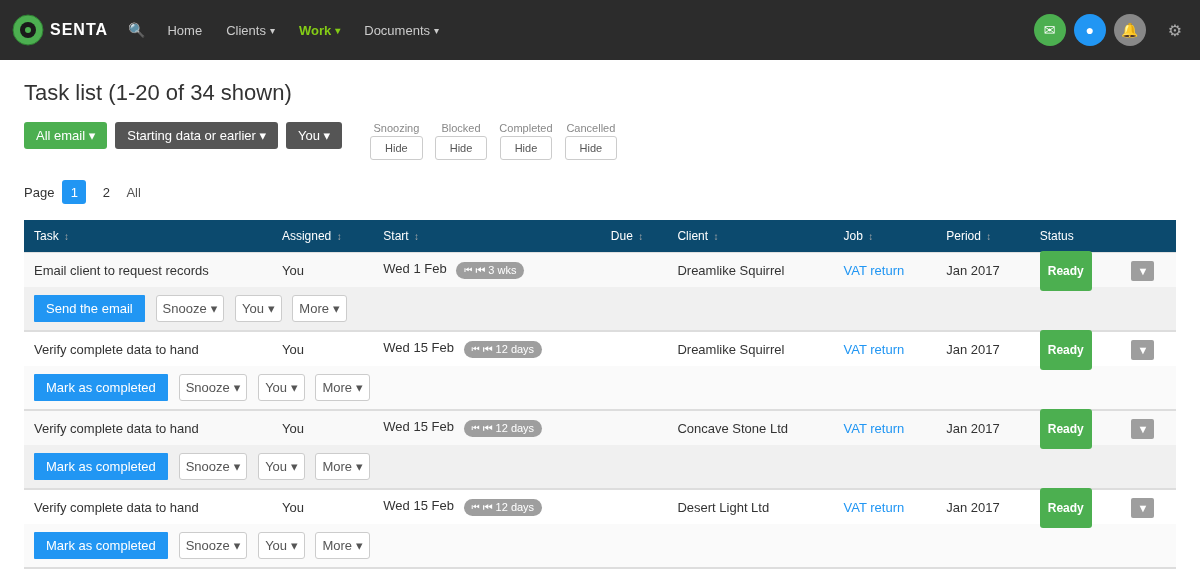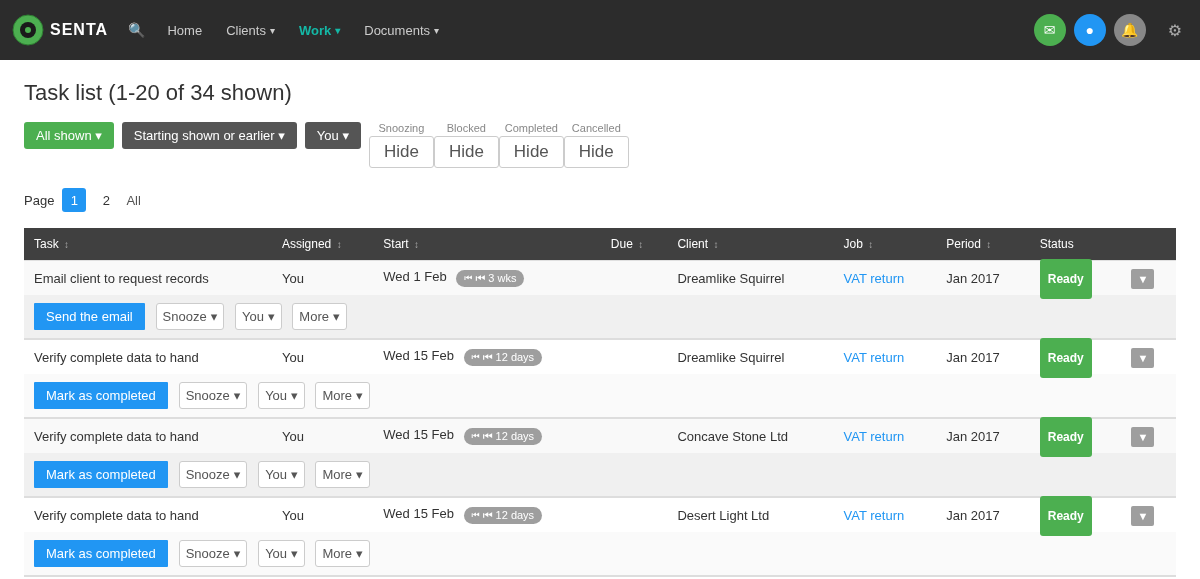--- a/index.html
+++ b/index.html
@@ -20,21 +20,21 @@
     }
     .logo-icon {
       width: 32px; height: 32px;
     }
     .logo-text { color: #fff; font-size: 16px; font-weight: bold; letter-spacing: 1px; }
     .nav-search-icon { color: #aaa; font-size: 14px; padding: 6px 8px; cursor: pointer; }
     .nav-item {
       color: #ccc; padding: 6px 10px; cursor: pointer; font-size: 13px; text-decoration: none;
       display: flex; align-items: center; gap: 4px;
     }
-    .nav-item.active { color: #14b8a6; font-weight: bold; text-align: center; }
+    .nav-item.active { color: #84cc16; font-weight: bold; text-align: center; }
     .nav-caret { font-size: 10px; }
     .nav-spacer { flex: 1; }
     .nav-icons { display: flex; align-items: center; gap: 8px; margin-right: 12px; }
     .nav-icon-btn {
       width: 32px; height: 32px; border-radius: 50%; display: flex; align-items: center; justify-content: center;
       cursor: pointer; font-size: 14px;
     }
     .nav-icon-btn.green { background: #4caf50; color: #fff; }
     .nav-icon-btn.blue { background: #2196f3; color: #fff; }
     .nav-icon-btn.gray { background: #888; color: #fff; }
@@ -56,41 +56,41 @@
     .btn-green {
       background: #4caf50; color: #fff; border: none; padding: 6px 12px; border-radius: 3px;
       cursor: pointer; font-size: 13px; display: flex; align-items: center; gap: 4px;
     }
     .btn-dark {
       background: #555; color: #fff; border: none; padding: 6px 12px; border-radius: 3px;
       cursor: pointer; font-size: 13px; display: flex; align-items: center; gap: 4px;
     }
 
     .hide-group {
-      display: flex; align-items: center;  justify-content: center;
+      display: flex; align-items: center; gap: 12px; margin-left: 20px; justify-content: center;
     }
     .hide-item { display: flex; flex-direction: column; align-items: center; gap: 2px; }
     .hide-label { font-size: 11px; color: #888; }
     .btn-hide {
       background: #fff; color: #555; border: 1px solid #ccc; padding: 5px 14px;
-      border-radius: 3px; cursor: pointer; font-size: 17px;
+      border-radius: 3px; cursor: pointer; font-size: 11px;
     }
 
     
     .pagination { display: flex; align-items: center; gap: 8px; margin-bottom: 16px; font-size: 13px; }
     .page-num {
       width: 24px; height: 24px; display: flex; align-items: center; justify-content: center;
       border-radius: 3px; cursor: pointer; font-size: 13px;
     }
     .page-num.active { background: #2196f3; color: #fff; }
     .page-all { cursor: pointer; color: #555; }
 
     
     table { width: 100%; border-collapse: collapse; }
-    thead tr { background: #404040; color: #fff; }
+    thead tr { background: #0c4a6e; color: #fff; }
     thead th {
       padding: 9px 10px; text-align: left; font-weight: 500; font-size: 12px;
       white-space: nowrap;
     }
     thead th .sort-icon { color: #aaa; font-size: 10px; margin-left: 2px; }
 
     tbody tr.task-main-row { background: #f9f9f9; border-top: 1px solid #e0e0e0; }
     tbody tr.task-action-row { background: #f0f0f0; border-bottom: 2px solid #ddd; }
     tbody tr.task-main-row.alt { background: #fff; }
     tbody tr.task-action-row.alt { background: #fafafa; }
@@ -159,24 +159,24 @@
 
   <span class="nav-gear">⚙</span>
 </nav>
 
 <div class="content">
 
   <h1 class="page-title">Task list (1-20 of 34 shown)</h1>
 
   <div class="filter-row">
     <button class="btn-green">
-      <span>All shown ▾</span>
+      <span>All email ▾</span>
     </button>
     <button class="btn-dark">
-      <span>Starting shown or earlier ▾</span>
+      <span>Starting data or earlier ▾</span>
     </button>
     <button class="btn-dark">
       <span>You ▾</span>
     </button>
 
     <div class="hide-group">
       <div class="hide-item">
         <span class="hide-label">Snoozing</span>
         <button class="btn-hide">Hide</button>
       </div>

